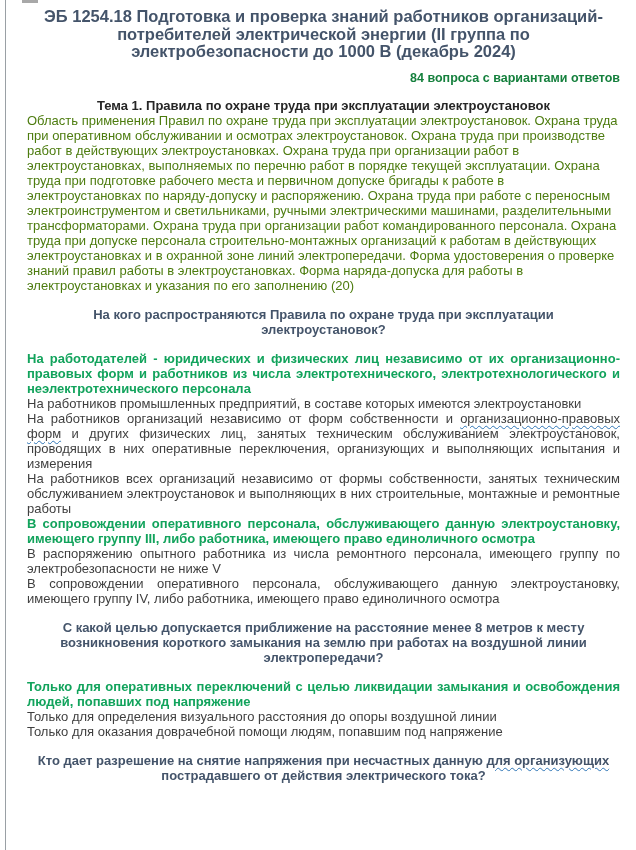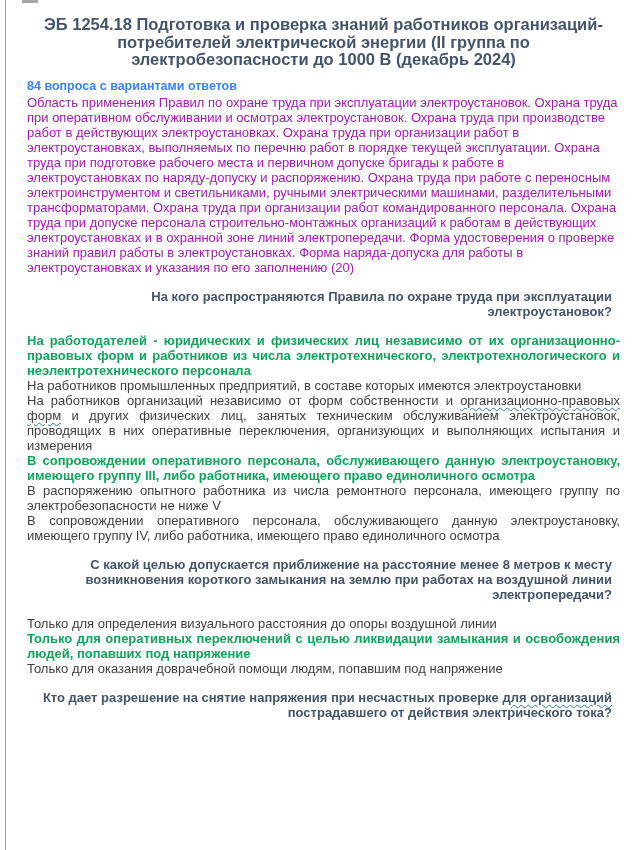--- a/index.html
+++ b/index.html
@@ -4,39 +4,39 @@
 <style>
   html,body{margin:0;padding:0;}
   body{
     width:636px;height:850px;overflow:hidden;background:#ffffff;
     font-family:"Liberation Sans","DejaVu Sans",sans-serif;
     -webkit-font-smoothing:antialiased;
   }
   .page{position:relative;width:636px;height:850px;background:#fff;}
   .left-border{position:absolute;left:5px;top:0;bottom:0;width:1px;background:#9aa0a5;}
   .top-dash{position:absolute;left:22px;top:0;width:16px;height:3px;background:#a8a8a8;}
-  .content{position:absolute;left:27px;top:8px;width:593px;}
+  .content{position:absolute;left:27px;top:0;width:593px;}
   .doc-title{
     margin:8px 0 2px 0;text-align:center;
     font-size:16.5px;line-height:17.5px;font-weight:bold;color:#44546A;
   }
   .doc-subtitle{
-    margin:9px 0 0 0;text-align:left;
-    font-size:12.5px;line-height:17px;font-weight:bold;color:#3b82f6;
+    margin:9px 0 0 0;text-align:right;
+    font-size:12.5px;line-height:17px;font-weight:bold;color:#15803d;
   }
   .topic-heading{
     margin:11px 0 0 0;text-align:center;
     font-size:13px;line-height:15px;font-weight:bold;color:#262626;
   }
   .intro{
     margin:0 0 14px 0;text-align:left;
-    font-size:13px;line-height:15px;color:#a21caf;
+    font-size:13px;line-height:15px;color:#4d7c0f;
   }
   .question{
-    margin:14px 8px;text-align:right;
+    margin:14px 8px;text-align:center;
     font-size:13px;line-height:15px;font-weight:bold;color:#44546A;
   }
   .answers{margin:0;}
   .answer{
     margin:0;text-align:justify;
     font-size:13px;line-height:15px;color:#3F3F3F;
   }
   .answer.correct{color:#12A35C;font-weight:bold;}
   .squiggle{
     text-decoration-line:underline;
@@ -52,38 +52,40 @@
 
 <div class="page">
   <div class="left-border"></div>
   <div class="top-dash"></div>
 
   <div class="content">
 
     <h1 class="doc-title">ЭБ 1254.18 Подготовка и проверка знаний работников организаций-потребителей электрической энергии (II группа по электробезопасности до 1000 В (декабрь 2024)</h1>
     <div class="doc-subtitle">84 вопроса с вариантами ответов</div>
 
+    <h2 class="topic-heading">Тема 1. Правила по охране труда при эксплуатации электроустановок</h2>
     <p class="intro">Область применения Правил по охране труда при эксплуатации электроустановок. Охрана труда при оперативном обслуживании и осмотрах электроустановок. Охрана труда при производстве работ в действующих электроустановках. Охрана труда при организации работ в электроустановках, выполняемых по перечню работ в порядке текущей эксплуатации. Охрана труда при подготовке рабочего места и первичном допуске бригады к работе в электроустановках по наряду-допуску и распоряжению. Охрана труда при работе с переносным электроинструментом и светильниками, ручными электрическими машинами, разделительными трансформаторами. Охрана труда при организации работ командированного персонала. Охрана труда при допуске персонала строительно-монтажных организаций к работам в действующих электроустановках и в охранной зоне линий электропередачи. Форма удостоверения о проверке знаний правил работы в электроустановках. Форма наряда-допуска для работы в электроустановках и указания по его заполнению (20)</p>
 
     <p class="question">На кого распространяются Правила по охране труда при эксплуатации электроустановок?</p>
     <div class="answers">
       <p class="answer correct">На работодателей - юридических и физических лиц независимо от их организационно-правовых форм и работников из числа электротехнического, электротехнологического и неэлектротехнического персонала</p>
       <p class="answer">На работников промышленных предприятий, в составе которых имеются электроустановки</p>
       <p class="answer"><span>На работников организаций независимо от форм собственности и </span><span class="squiggle">организационно-правовых форм</span><span> и других физических лиц, занятых техническим обслуживанием электроустановок, проводящих в них оперативные переключения, организующих и выполняющих испытания и измерения</span></p>
+      <p class="answer">На работников всех организаций независимо от формы собственности, занятых техническим обслуживанием электроустановок и выполняющих в них строительные, монтажные и ремонтные работы</p>
     </div>
 
     <div class="answers">
       <p class="answer correct">В сопровождении оперативного персонала, обслуживающего данную электроустановку, имеющего группу III, либо работника, имеющего право единоличного осмотра</p>
       <p class="answer">В распоряжению опытного работника из числа ремонтного персонала, имеющего группу по электробезопасности не ниже V</p>
       <p class="answer">В сопровождении оперативного персонала, обслуживающего данную электроустановку, имеющего группу IV, либо работника, имеющего право единоличного осмотра</p>
     </div>
 
     <p class="question">С какой целью допускается приближение на расстояние менее 8 метров к месту возникновения короткого замыкания на землю при работах на воздушной линии электропередачи?</p>
     <div class="answers">
+      <p class="answer correct">Только для оперативных переключений с целью ликвидации замыкания и освобождения людей, попавших под напряжение</p>
       <p class="answer">Только для определения визуального расстояния до опоры воздушной линии</p>
-      <p class="answer correct">Только для оперативных переключений с целью ликвидации замыкания и освобождения людей, попавших под напряжение</p>
       <p class="answer">Только для оказания доврачебной помощи людям, попавшим под напряжение</p>
     </div>
 
-    <p class="question"><span>Кто дает разрешение на снятие напряжения при несчастных проверке </span><span class="squiggle">для организаций</span><span> пострадавшего от действия электрического тока?</span></p>
+    <p class="question"><span>Кто дает разрешение на снятие напряжения при несчастных данную </span><span class="squiggle">для организующих</span><span> пострадавшего от действия электрического тока?</span></p>
 
   </div>
 </div>
 
 </body></html>

